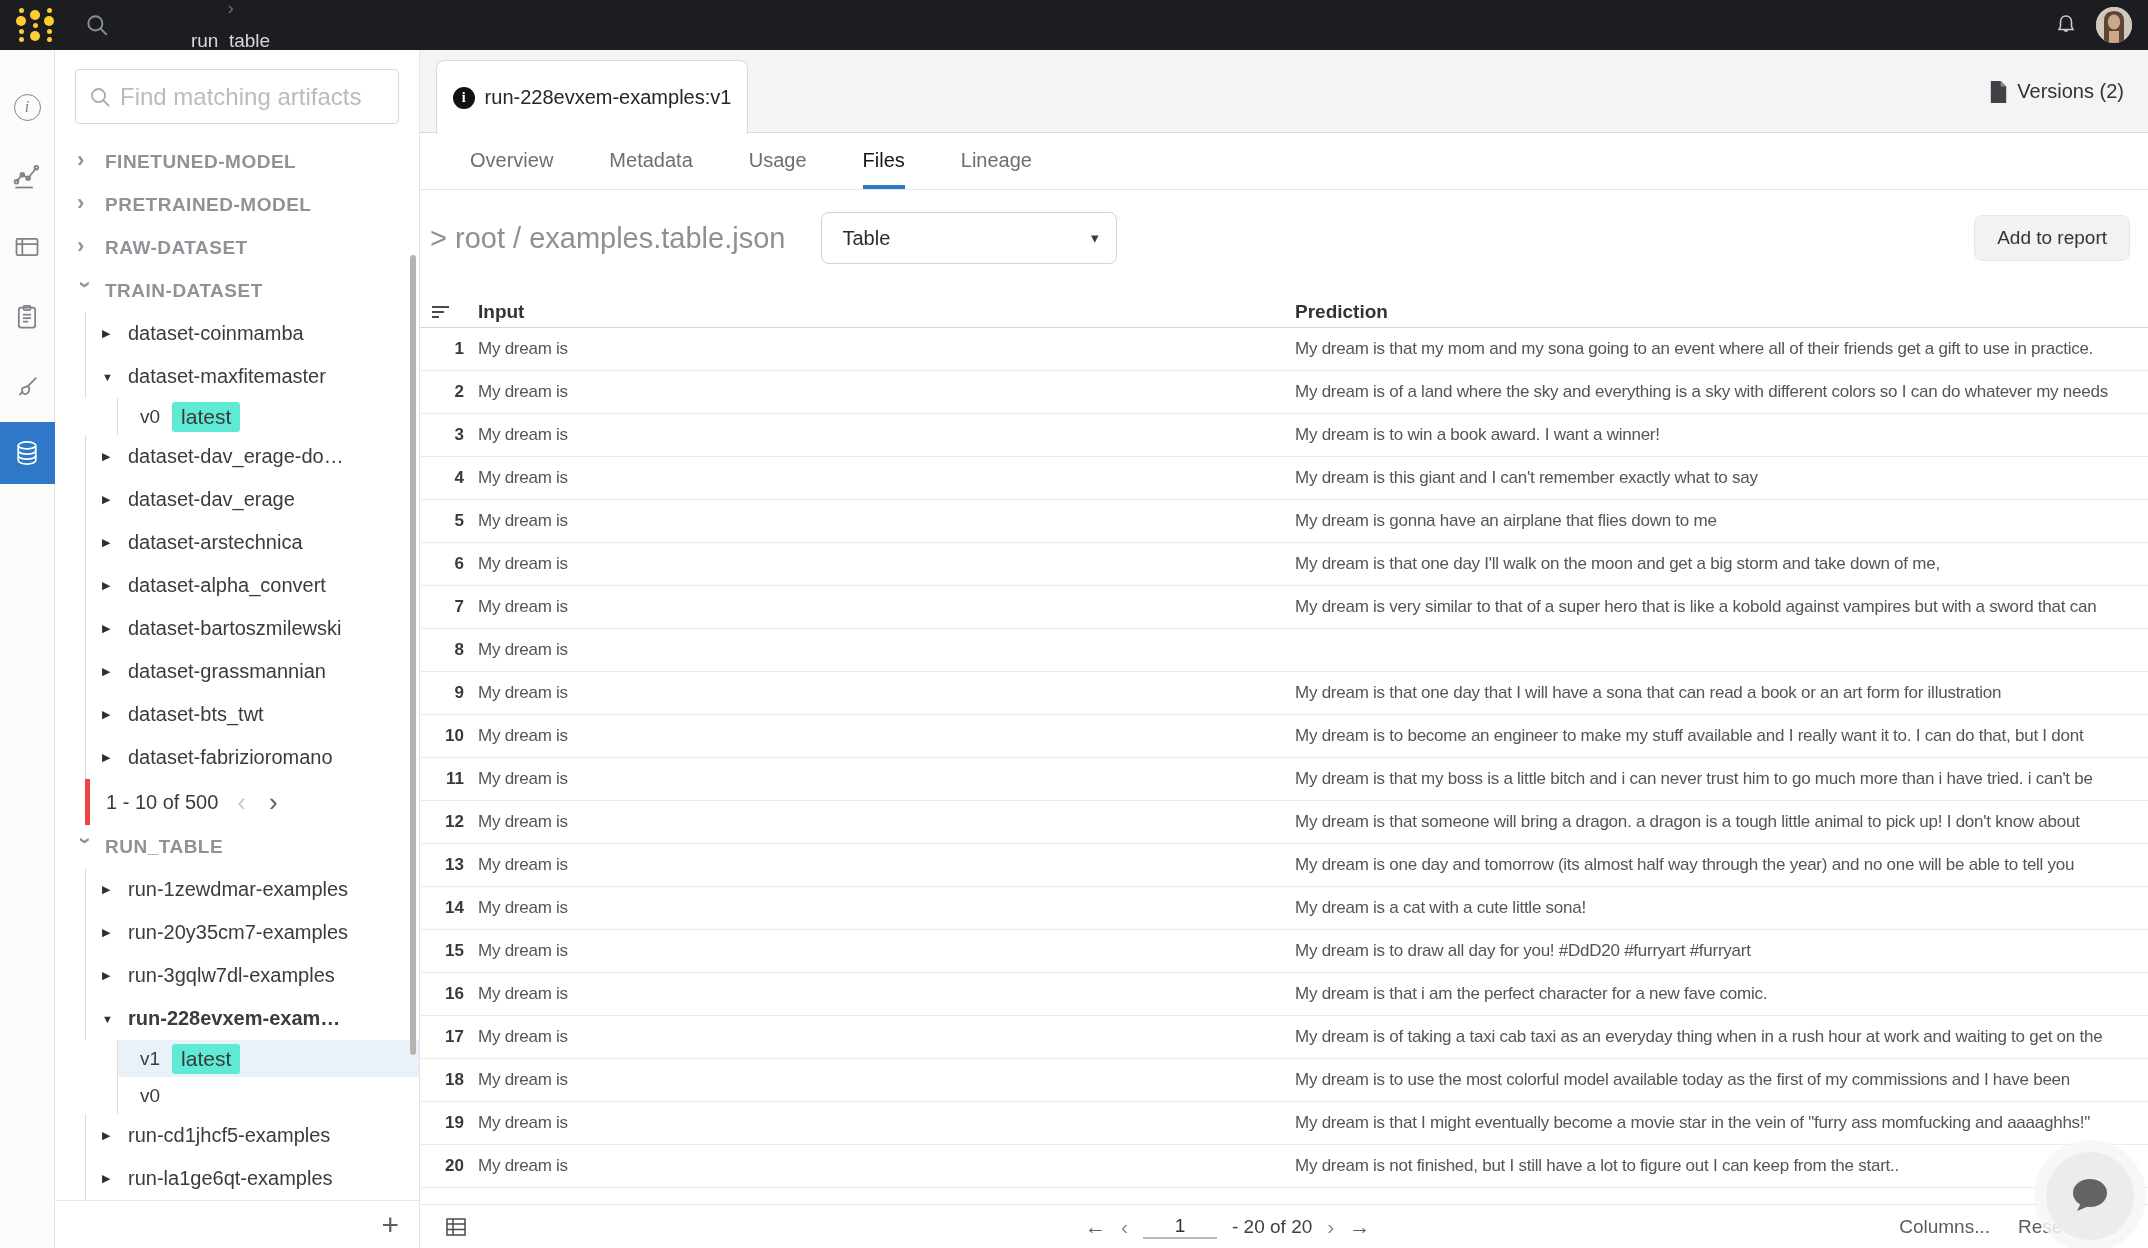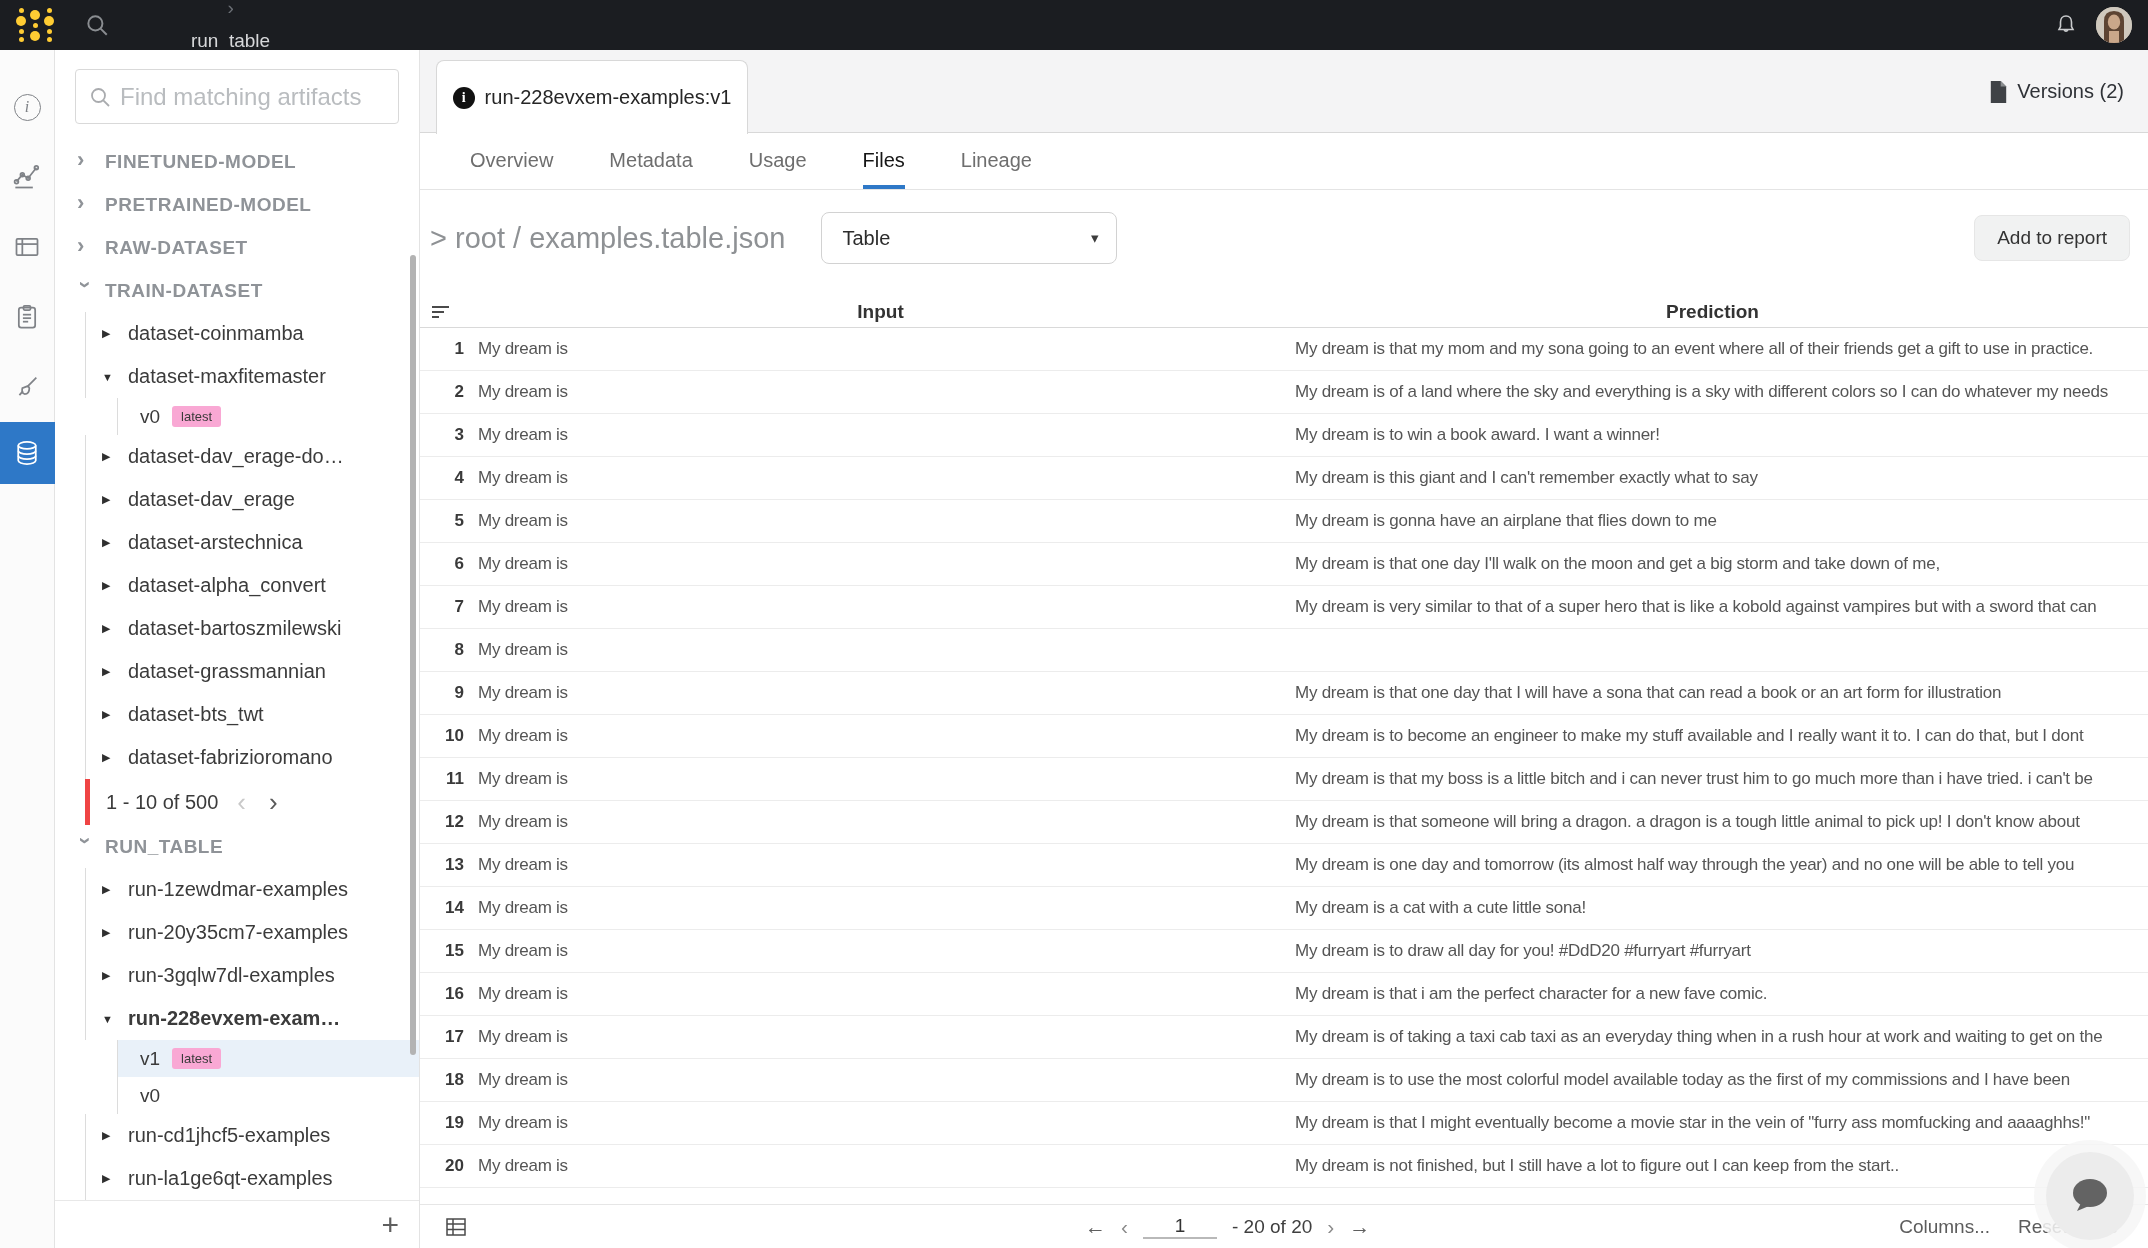--- a/index.html
+++ b/index.html
@@ -39,21 +39,21 @@
   .tree { flex:1; overflow:hidden; padding-top:4px; }
   .t-row { display:flex; align-items:center; cursor:pointer; }
   .t-section { height:43px; padding-left:22px; color:#8f9398; font-weight:bold; font-size:19px; letter-spacing:.5px; gap:12px; }
   .sec-caret { font-size:22px; font-weight:bold; color:#8f9398; display:inline-block; width:16px; transform:translateY(-2px); }
   .sec-caret.open { transform:rotate(90deg) translateX(-2px); }
   .t-item { height:43px; margin-left:30px; border-left:1px solid #dcdcdc; padding-left:16px; font-size:20px; color:#3b3b3b; gap:12px; }
   .t-item.bold { font-weight:bold; }
   .tri { font-size:11px; color:#2f2f2f; width:14px; }
   .t-version { height:37px; margin-left:62px; border-left:1px solid #dcdcdc; padding-left:22px; font-size:19px; color:#3b3b3b; gap:12px; }
   .t-version.selected { background:#e9f1f9; }
-  .chip { background:#f9a8d4; border-radius:3px; font-size:13px; color:#3a3a3a; padding:3px 9px; }
+  .chip { background:#5eead4; border-radius:3px; font-size:21px; color:#3a3a3a; padding:3px 9px; }
   .t-pager { height:46px; margin-left:30px; border-left:5px solid #ef4444; padding-left:16px; font-size:20px; color:#3b3b3b; gap:15px; }
   .pg-ch { font-size:26px; color:#5a5a5a; padding:0 4px; }
   .pg-ch.disabled { color:#c9c9c9; }
   .panel-bottom { height:48px; border-top:1px solid #e8e8e8; display:flex; align-items:center; justify-content:flex-end; padding-right:20px; }
   .plus-btn { font-size:30px; color:#5f5f5f; cursor:pointer; line-height:1; }
   .panel-scroll { position:absolute; right:3px; top:205px; width:6px; height:800px; background:#b3b3b3; border-radius:3px; }
 
   
   .main { flex:1; position:relative; background:#fff; }
   .band { height:83px; background:#f4f4f5; border-bottom:1px solid #d8d8d8; position:relative; }
@@ -69,21 +69,21 @@
   .ctl-row { display:flex; align-items:center; margin:22px 18px 0 10px; }
   .root-head { font-size:29px; color:#8e9194; }
   .view-dd { margin-left:36px; width:296px; height:52px; border:1px solid #d2d2d2; border-radius:8px; display:flex; align-items:center;
     padding:0 18px 0 20px; font-size:20px; color:#2c2c2c; justify-content:space-between; cursor:pointer; background:#fff; }
   .dd-caret { font-size:15px; color:#3c3c3c; }
   .addreport { margin-left:auto; height:46px; background:#f1f2f2; border:1px solid #e6e6e6; border-radius:8px; padding:0 22px; font-size:19px;
     color:#333; display:flex; align-items:center; cursor:pointer; }
 
   .grid-head, .grid-row { display:grid; grid-template-columns:38px 805px 1fr; column-gap:12px; padding-left:8px; padding-right:18px; align-items:center; }
   .grid-head { margin-top:33px; height:31px; border-bottom:1px solid #d9d9d9; font-size:19px; font-weight:bold; color:#333; }
-  .col-center { text-align:center; }
+  .col-center { }
   .grid-row { height:43px; border-bottom:1px solid #ececec; }
   .cell-num { text-align:right; font-weight:bold; color:#3a3a3a; font-size:17px; padding-right:2px; }
   .cell-input, .cell-pred { font-size:17px; color:#555; white-space:nowrap; overflow:hidden; letter-spacing:-0.25px; }
   .filter-ic { display:flex; flex-direction:column; gap:3px; width:18px; margin-left:4px; }
   .filter-ic span { height:2px; background:#4a4a4a; display:block; }
   .filter-ic span:nth-child(1){width:17px} .filter-ic span:nth-child(2){width:12px} .filter-ic span:nth-child(3){width:7px}
 
   .footer { position:absolute; bottom:0; left:0; right:0; height:44px; border-top:1px solid #e6e6e6; background:#fff; display:flex; align-items:center; }
   .foot-grid { margin-left:26px; display:flex; cursor:pointer; }
   .pager { position:absolute; left:665px; display:flex; align-items:center; gap:15px; color:#5f5f5f; font-size:20px; }

